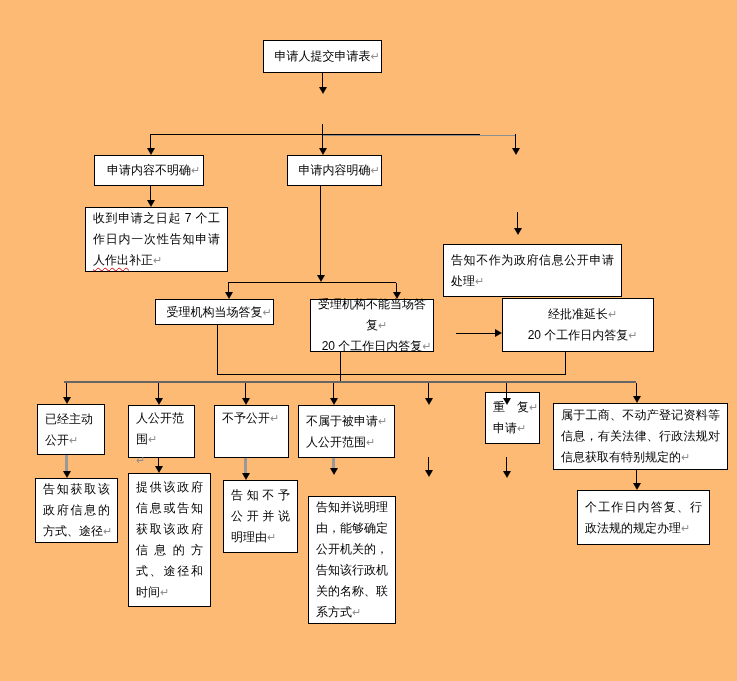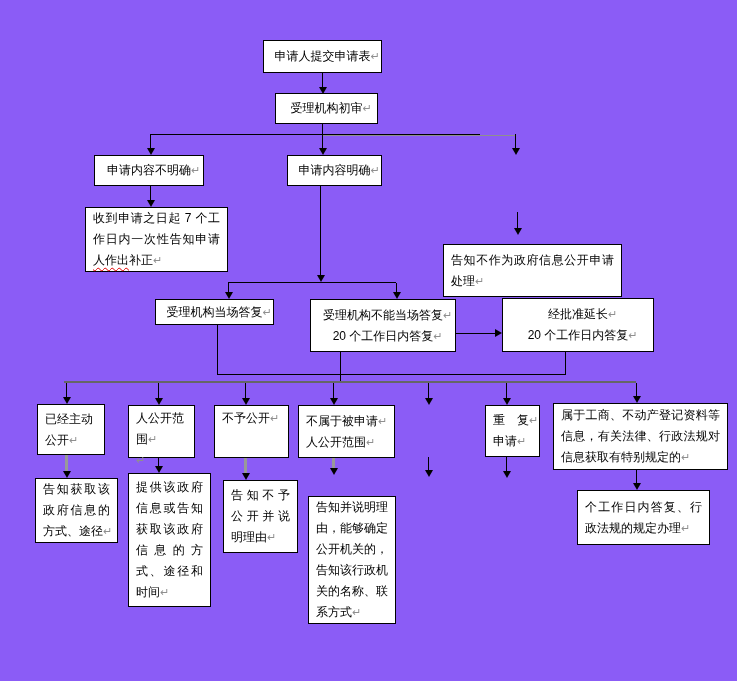--- a/index.html
+++ b/index.html
@@ -1,16 +1,16 @@
 <!DOCTYPE html>
 <html><head>
 <meta charset="utf-8">
 <style>
   html,body{margin:0;padding:0;background:#fff}
-  #canvas{position:relative;width:737px;height:681px;background:#8b5cf6;
+  #canvas{position:relative;width:737px;height:681px;background:#fdba74;
           font-family:"Liberation Sans",sans-serif;color:#000;overflow:hidden}
   .box{position:absolute;box-sizing:border-box;border:1.5px solid #000;background:#fff;
        display:flex;flex-direction:column;justify-content:center;
        padding:0 7px;font-size:12px;line-height:21px}
   .para{margin:0;text-align:left}
   .center .para{text-align:center}
   .justify .para{text-align:justify}
   .top{justify-content:flex-start;padding-top:2px}
   .ret{color:#8f8f8f;font-size:11px;display:inline-block;width:0;overflow:visible}
   .err{text-decoration:underline;text-decoration-style:wavy;text-decoration-color:#e00000;
@@ -28,23 +28,20 @@
 </style>
 </head>
 <body>
 
 <div id="canvas">
 
   <div class="box center" style="left:263px;top:40px;width:119px;height:33px">
     <div class="para"><span>申请人提交申请表</span><span class="ret">↵</span></div>
   </div>
 
-  <div class="box center" style="left:275px;top:93px;width:103px;height:31px">
-    <div class="para"><span>受理机构初审</span><span class="ret">↵</span></div>
-  </div>
 
   <div class="box center" style="left:94px;top:155px;width:110px;height:31px">
     <div class="para"><span>申请内容不明确</span><span class="ret">↵</span></div>
   </div>
 
   <div class="box center" style="left:287px;top:155px;width:95px;height:31px">
     <div class="para"><span>申请内容明确</span><span class="ret">↵</span></div>
   </div>
 
 
@@ -53,21 +50,21 @@
   </div>
 
   <div class="box justify" style="left:443px;top:244px;width:179px;height:53px">
     <div class="para"><span>告知不作为政府信息公开申请处理</span><span class="ret">↵</span></div>
   </div>
 
   <div class="box center" style="left:155px;top:299px;width:119px;height:26px">
     <div class="para"><span>受理机构当场答复</span><span class="ret">↵</span></div>
   </div>
 
-  <div class="box center" style="left:310px;top:299px;width:146px;height:53px">
+  <div class="box center" style="left:310px;top:299px;width:124px;height:53px">
     <div class="para"><span>受理机构不能当场答复</span><span class="ret">↵</span></div>
     <div class="para"><span>20 个工作日内答复</span><span class="ret">↵</span></div>
   </div>
 
   <div class="box center" style="left:502px;top:298px;width:152px;height:54px">
     <div class="para"><span>经批准延长</span><span class="ret">↵</span></div>
     <div class="para"><span>20 个工作日内答复</span><span class="ret">↵</span></div>
   </div>
 
   <div class="box" style="left:37px;top:404px;width:68px;height:51px">
@@ -82,21 +79,21 @@
   <div class="box top" style="left:214px;top:405px;width:75px;height:53px">
     <div class="para"><span>不予公开</span><span class="ret">↵</span></div>
   </div>
 
   <div class="box" style="left:298px;top:405px;width:97px;height:53px">
     <div class="para"><span>不属于被申请</span><span class="ret">↵</span></div>
     <div class="para"><span>人公开范围</span><span class="ret">↵</span></div>
   </div>
 
 
-  <div class="box" style="left:485px;top:405px;width:55px;height:52px">
+  <div class="box" style="left:485px;top:392px;width:55px;height:52px">
     <div class="para"><span>重　复</span><span class="ret">↵</span></div>
     <div class="para"><span>申请</span><span class="ret">↵</span></div>
   </div>
 
   <div class="box justify" style="left:553px;top:403px;width:175px;height:67px">
     <div class="para"><span>属于工商、不动产登记资料等信息，有关法律、行政法规对信息获取有特别规定的</span><span class="ret">↵</span></div>
   </div>
 
   <div class="box justify" style="left:35px;top:478px;width:83px;height:65px">
     <div class="para"><span>告知获取该政府信息的方式、途径</span><span class="ret">↵</span></div>

